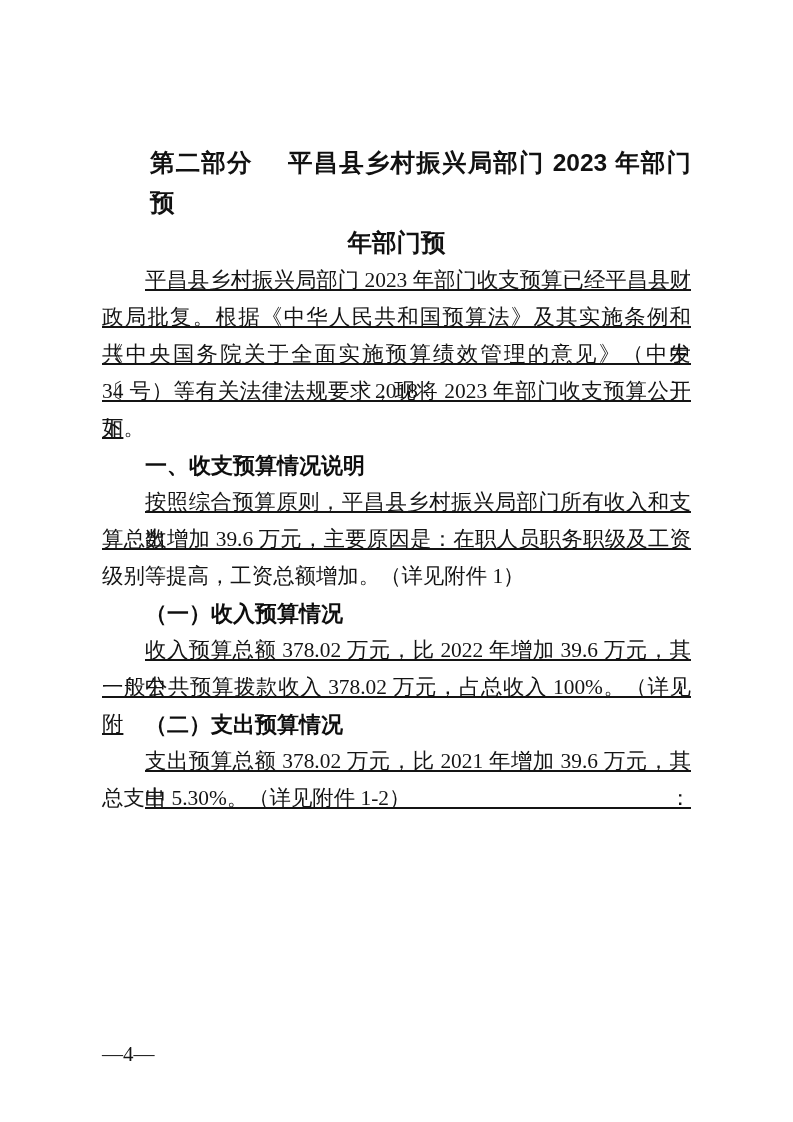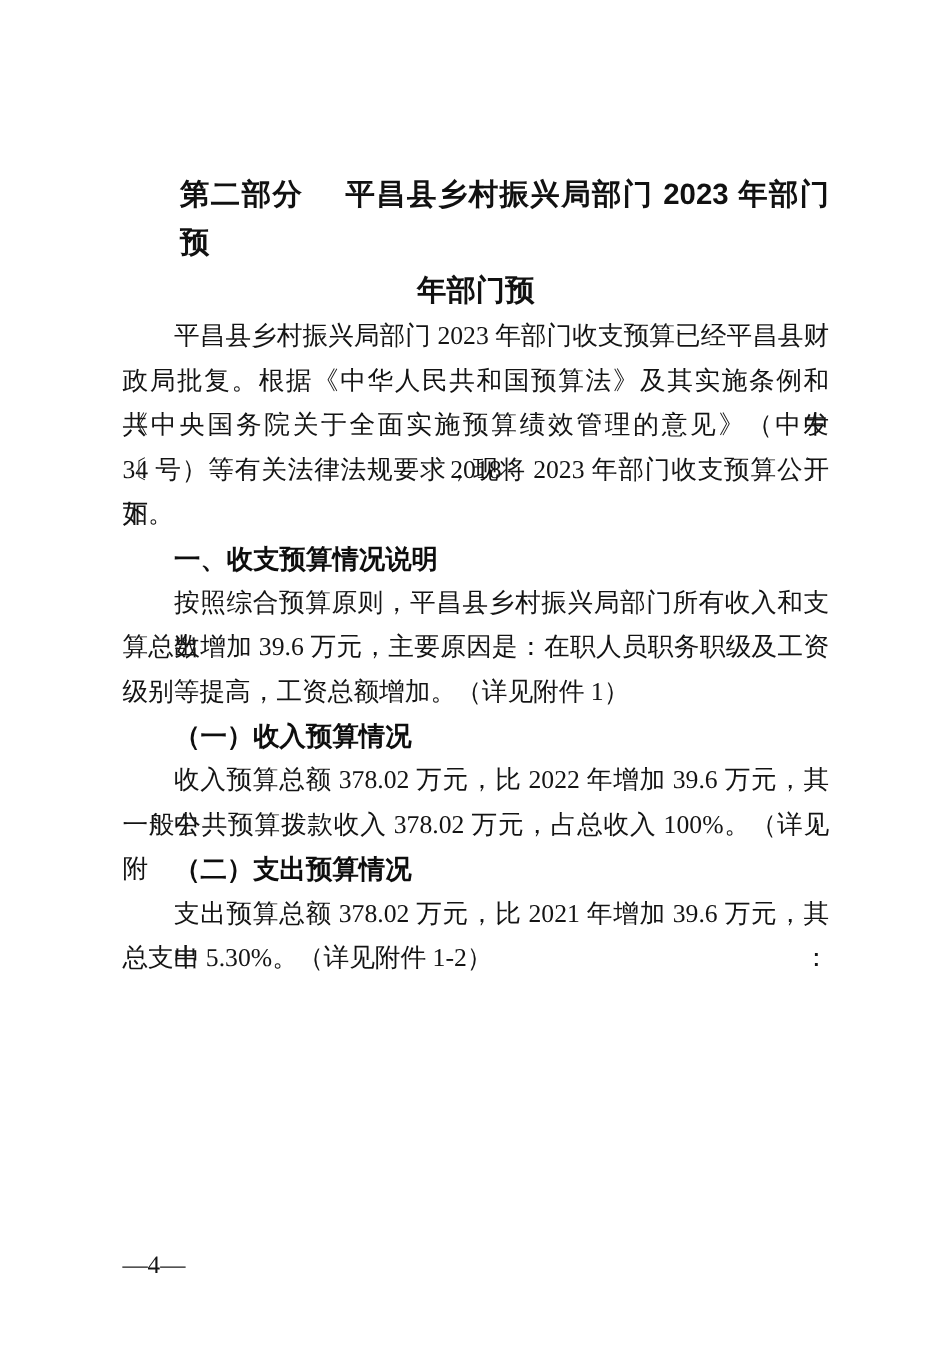--- a/index.html
+++ b/index.html
@@ -28,21 +28,21 @@
   .title-l2 { text-align:center; }
 
   
   .flow {
     top:262px;
     font-family:"Liberation Serif","DejaVu Serif",serif;
     font-size:21.4px;
     line-height:37px;
   }
   .line { height:37px; white-space:normal; }
-  .full { text-align:justify; text-align-last:justify; }
+  .full { text-align:justify; text-align-last:justify;text-decoration:underline; }
   .indent { padding-left:43px; }
   .h {
     font-family:"Liberation Sans","DejaVu Sans",sans-serif;
     font-weight:700;
     font-size:22px;
     color:#0e0e0e;
   }
 
   .footer {
     position:absolute;

